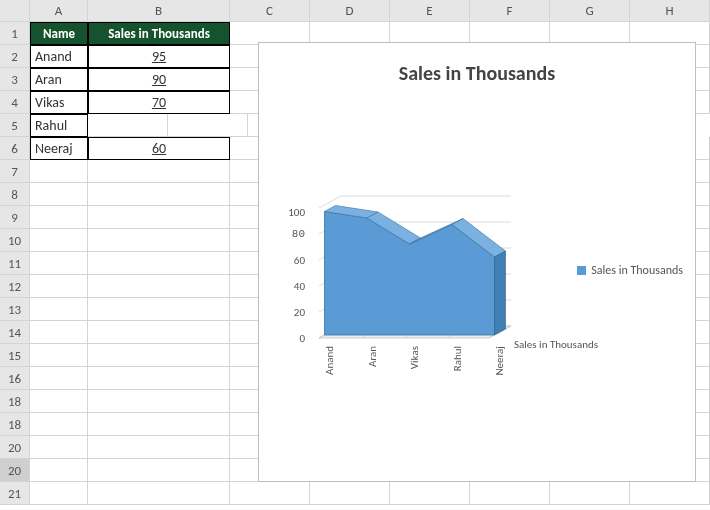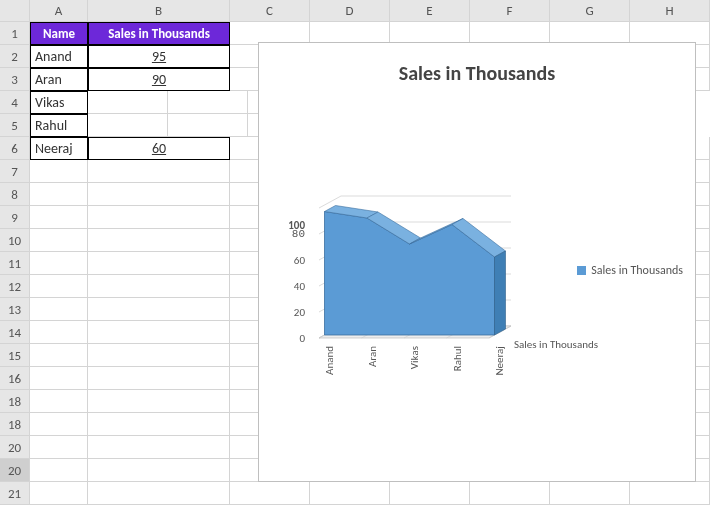--- a/index.html
+++ b/index.html
@@ -46,21 +46,21 @@
   .selected-row { background: #cfcfcf !important; }
   .cA { width: 58px; }
   .cB { width: 142px; }
   .cC { width: 80px; }
   .cD { width: 80px; }
   .cE { width: 80px; }
   .cF { width: 80px; }
   .cG { width: 80px; }
   .cH { width: 80px; }
   .data-hdr {
-    background: #6d28d9;
+    background: #14532d;
     color: #fff;
     font-weight: bold;
     font-size: 13px;
     border: 1px solid #000;
   }
   .data-cell {
     border: 1px solid #000;
     background: #fff;
   }
   .data-cell.left { justify-content: flex-start; padding-left: 4px; }
@@ -182,20 +182,21 @@
         <div class="cell cC"></div>
         <div class="cell cD"></div>
         <div class="cell cE"></div>
         <div class="cell cF"></div>
         <div class="cell cG"></div>
         <div class="cell cH"></div>
       </div>
       <div class="row">
         <div class="cell rowhdr">4</div>
         <div class="cell cA data-cell left">Vikas</div>
+        <div class="cell cB data-cell center">70</div>
         <div class="cell cC"></div>
         <div class="cell cD"></div>
         <div class="cell cE"></div>
         <div class="cell cF"></div>
         <div class="cell cG"></div>
         <div class="cell cH"></div>
       </div>
       <div class="row">
         <div class="cell rowhdr">5</div>
         <div class="cell cA data-cell left">Rahul</div>
@@ -388,21 +389,21 @@
 <div class="chart-box">
   <div class="chart-title">Sales in Thousands</div>
 
   <div class="plot-wrap">
     <div class="y-ticks" id="yticks">
         <div class="y-tick" style="top: 130px;">0</div>
         <div class="y-tick" style="top: 104px;">20</div>
         <div class="y-tick" style="top: 78px;">40</div>
         <div class="y-tick" style="top: 52px;">60</div>
         <div class="y-tick" style="top: 26px; font-family: Liberation Mono, monospace;">80</div>
-        <div class="y-tick" style="top: 17px; font-weight: bold;">100</div>
+        <div class="y-tick" style="top: 4px;">100</div>
       </div>
     <svg id="plotsvg" width="230" height="150" style="position:absolute;left:30px;top:-10px;overflow:visible">
         <line x1="32" x2="202" y1="128" y2="128" stroke="#ccc" stroke-width="0.7"></line>
         <line x1="32" x2="202" y1="102" y2="102" stroke="#ccc" stroke-width="0.7"></line>
         <line x1="32" x2="202" y1="76" y2="76" stroke="#ccc" stroke-width="0.7"></line>
         <line x1="32" x2="202" y1="50" y2="50" stroke="#ccc" stroke-width="0.7"></line>
         <line x1="32" x2="202" y1="23.999999999999993" y2="23.999999999999993" stroke="#ccc" stroke-width="0.7"></line>
         <line x1="32" x2="202" y1="-2" y2="-2" stroke="#ccc" stroke-width="0.7"></line>
         <line x1="10" x2="32" y1="140" y2="128" stroke="#ccc" stroke-width="0.7"></line>
         <line x1="10" x2="32" y1="114" y2="102" stroke="#ccc" stroke-width="0.7"></line>

